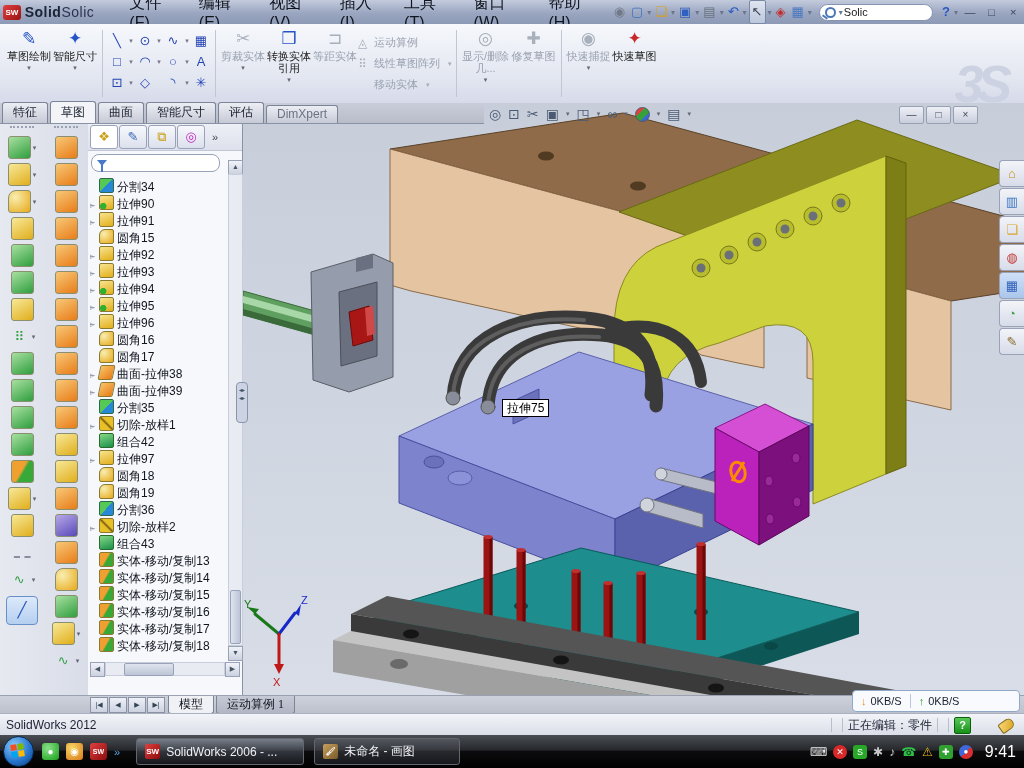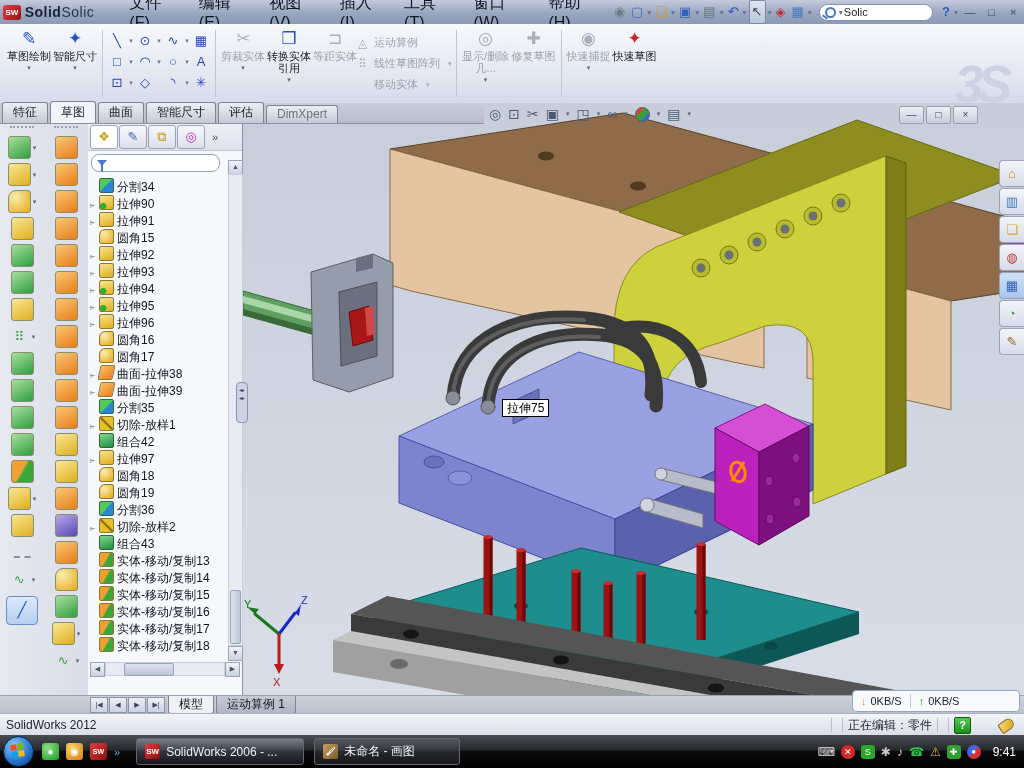--- a/index.html
+++ b/index.html
@@ -126,21 +126,21 @@
   .hthumb{position:absolute;left:18px;top:0;width:48px;height:11px;background:linear-gradient(#dfe4ee,#bcc4d6);
     border:1px solid #98a2b8;border-radius:2px;}
   #splitter{left:236px;top:382px;width:10px;height:36px;background:#ccd4e4;border:1px solid #8a94ac;
     border-radius:4px;z-index:4;font-size:6px;color:#456;text-align:center;line-height:8px;padding-top:3px;}
   
   #docband{left:0;top:695px;width:1024px;height:18px;background:linear-gradient(#cdd1db,#bcc0cc);
     border-top:1px solid #9aa2b2;display:flex;align-items:center;}
   .navb{width:16px;height:14px;border:1px solid #8a92a6;background:linear-gradient(#eef0f6,#ccd2e0);
     font-size:7px;color:#345;text-align:center;line-height:13px;margin-right:1px;}
   .dtab{font-size:12px;color:#10151f;border:1px solid #7c8498;border-top:none;
-    border-radius:0 0 3px 3px;padding:0 10px 0;margin-left:2px;background:linear-gradient(#c6cad6,#b2b6c4);}
+    border-radius:0 0 3px 3px;padding:0 10px 0;margin-left:2px;background:linear-gradient(#c6cad6,#b2b6c4);font-family:Liberation Serif, serif;}
   .dtab.act{background:#eff1f5;}
   
   #statusbar{left:0;top:713px;width:1024px;height:22px;background:linear-gradient(#f2f4f8,#d9dde7);
     border-top:1px solid #aab0c0;display:flex;align-items:center;font-size:12px;color:#1a2030;}
   .ssep{width:1px;height:14px;background:#b8bec c;background:#b8becc;margin:0 5px;}
   .qmark{width:15px;height:15px;background:linear-gradient(#58c858,#189018);border:1px solid #0a600a;
     color:#fff;font-size:11px;font-weight:bold;text-align:center;line-height:15px;border-radius:2px;}
   .tag{width:13px;height:9px;background:linear-gradient(135deg,#f8d878,#daa520);border:1px solid #8a6a10;
     border-radius:2px 5px 5px 2px;transform:rotate(-35deg);}
   #netov{left:852px;top:690px;width:166px;height:20px;background:#f8fafd;border:1px solid #8fa8c8;
@@ -160,21 +160,21 @@
     font-size:10px;color:#fff;font-weight:bold;}
   .tchev{color:#5aa8e8;font-size:11px;margin-right:16px;}
   .tbtn{height:25px;display:flex;align-items:center;border:1px solid #62666e;border-radius:3px;
     margin-right:10px;padding:0 8px;font-size:12px;color:#f0f2f6;white-space:nowrap;overflow:hidden;}
   .tbtn.act{background:linear-gradient(rgba(165,175,190,.55),rgba(70,75,85,.65) 50%,rgba(30,32,38,.7));}
   .tbtn.ina{background:linear-gradient(rgba(110,115,125,.4),rgba(40,42,48,.55));width:128px;}
   .tbic{width:15px;height:15px;border-radius:2px;margin-right:6px;text-align:center;line-height:15px;
     font-size:8px;font-weight:bold;color:#fff;}
   #tray{margin-left:auto;display:flex;align-items:center;gap:6px;padding-right:8px;}
   .tric{font-size:12px;line-height:16px;}
-  #clock{color:#fff;font-size:12px;margin-left:6px;}
+  #clock{color:#fff;font-size:16px;margin-left:6px;}
 </style>
 </head>
 <body>
 
 <div class="abs" id="titlebar">
   <div class="swlogo">SW</div>
   <div class="appname"><b>Solid</b><i>Solic</i></div>
   <span class="menu">文件(F)</span>
   <span class="menu">编辑(E)</span>
   <span class="menu">视图(V)</span>

